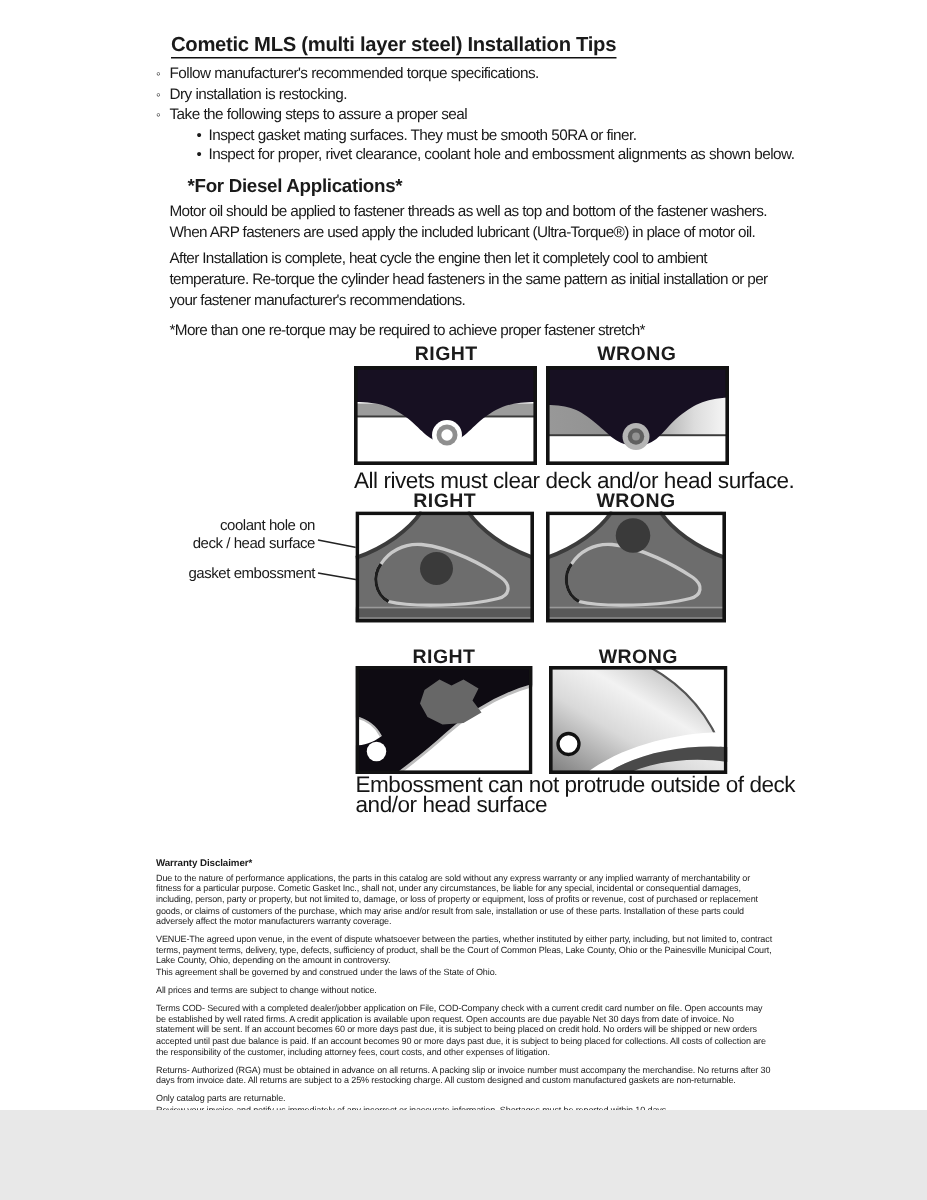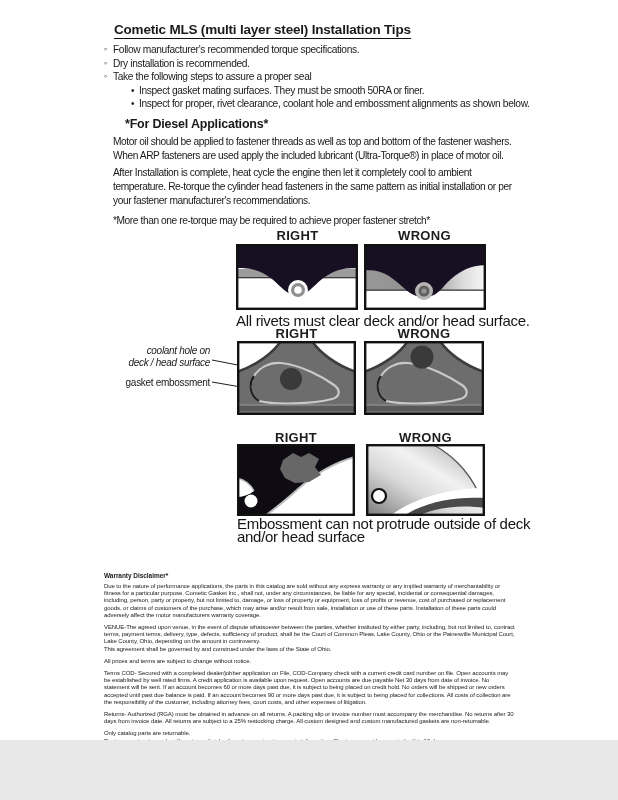--- a/index.html
+++ b/index.html
@@ -37,21 +37,21 @@
 
   <div class="abs doc-title">Cometic MLS (multi layer steel) Installation Tips</div>
 
   <div class="abs bullets">
     <div class="b-row">
       <span class="b-marker">◦</span>
       <span>Follow manufacturer's recommended torque specifications.</span>
     </div>
     <div class="b-row">
       <span class="b-marker">◦</span>
-      <span>Dry installation is recommended.</span>
+      <span>Dry installation is restocking.</span>
     </div>
     <div class="b-row">
       <span class="b-marker">◦</span>
       <span>Take the following steps to assure a proper seal</span>
     </div>
     <div class="b-row sub">
       <span class="b-marker">•</span>
       <span>Inspect gasket mating surfaces.  They must be smooth 50RA or finer.</span>
     </div>
     <div class="b-row sub">
@@ -96,21 +96,21 @@
     <circle cx="60" cy="47" r="5.5" fill="#606060"></circle>
     <circle cx="60" cy="47" r="2.6" fill="#939393"></circle>
     <rect x="1.2" y="1.2" width="119.6" height="63.6" fill="none" stroke="#121212" stroke-width="2.4"></rect>
   </svg>
 
   <div class="abs caption" style="left:236px;top:312px;">All rivets must clear deck and/or head surface.</div>
 
   <div class="abs dlabel" style="left:237px;top:326px;width:119px;">RIGHT</div>
   <div class="abs dlabel" style="left:364px;top:326px;width:120px;">WRONG</div>
 
-  <div class="abs side-label" style="top:345px;font-style:italic;">coolant hole on
+  <div class="abs side-label" style="top:345px;">coolant hole on
 deck / head surface</div>
   <div class="abs side-label" style="top:377px;">gasket embossment</div>
 
   <svg class="abs" style="left:208px;top:344px;" width="92" height="56" viewBox="0 0 92 56">
     <line x1="4" y1="16" x2="86" y2="32" stroke="#222" stroke-width="1"></line>
     <line x1="4" y1="38" x2="56" y2="47" stroke="#222" stroke-width="1"></line>
   </svg>
 
   <svg class="abs diag" style="left:237px;top:341px;" width="119" height="74" viewBox="0 0 119 74">
     <rect x="0" y="0" width="119" height="74" fill="#6d6d6d"></rect>

